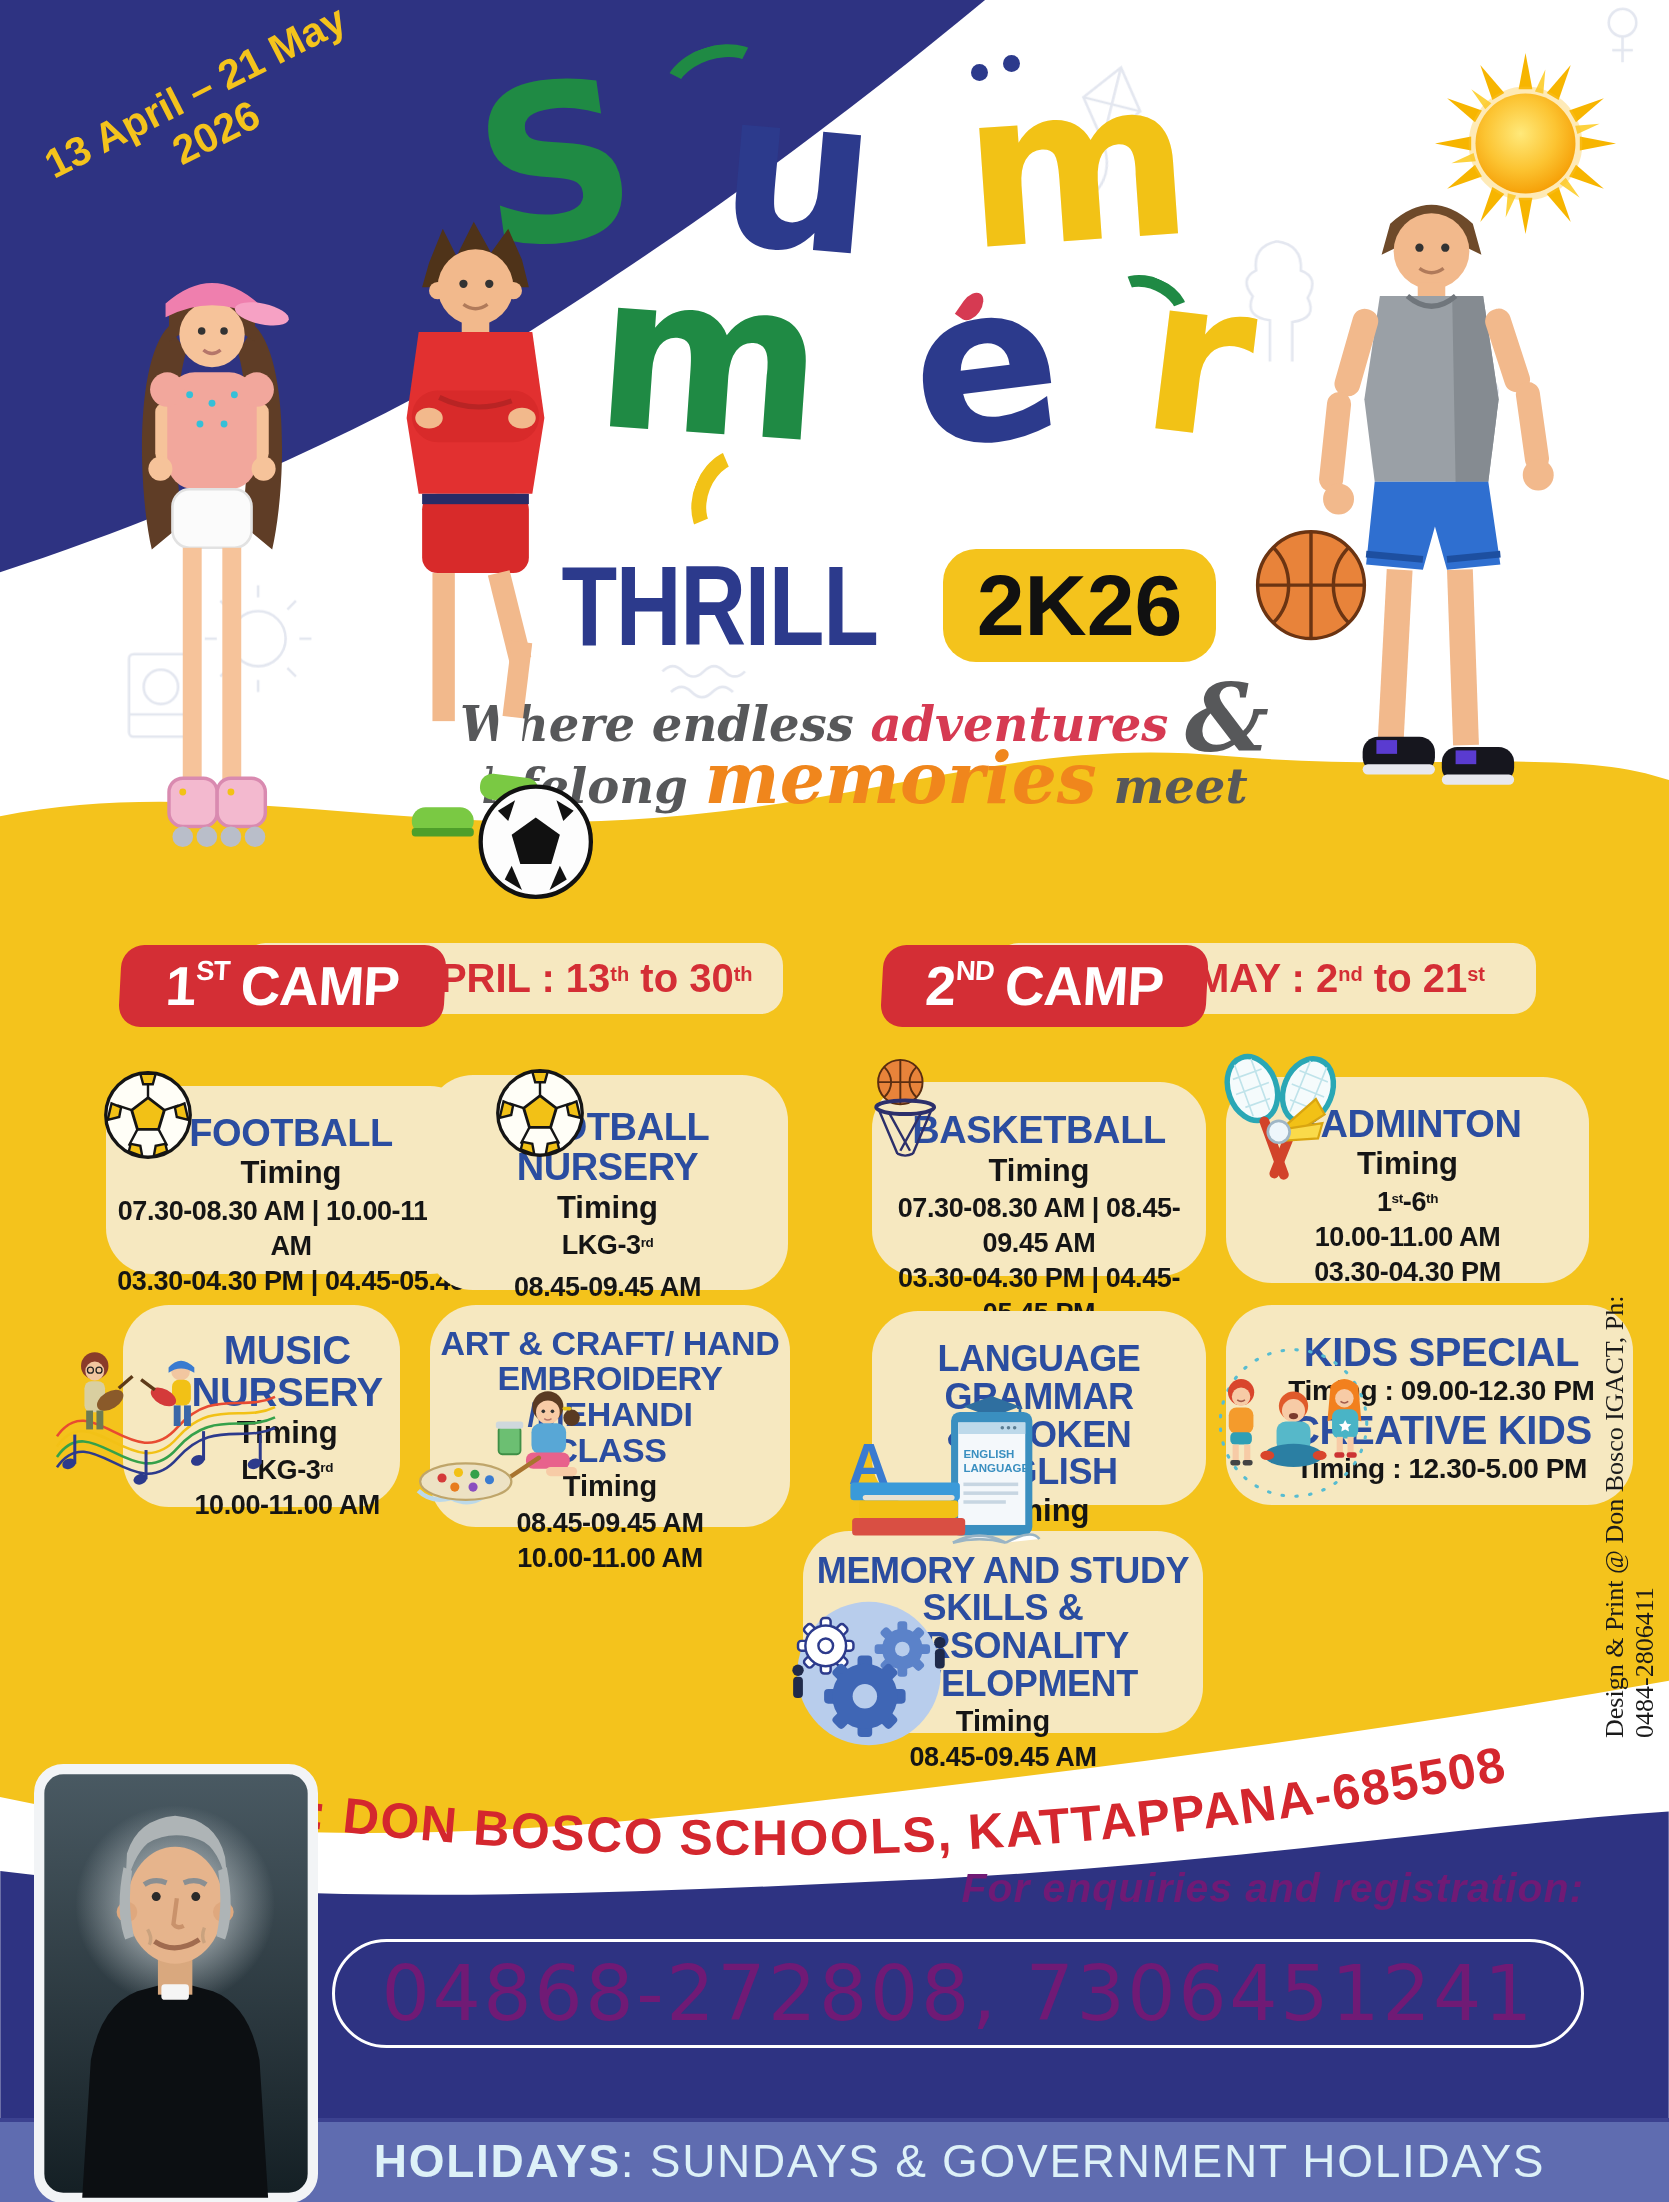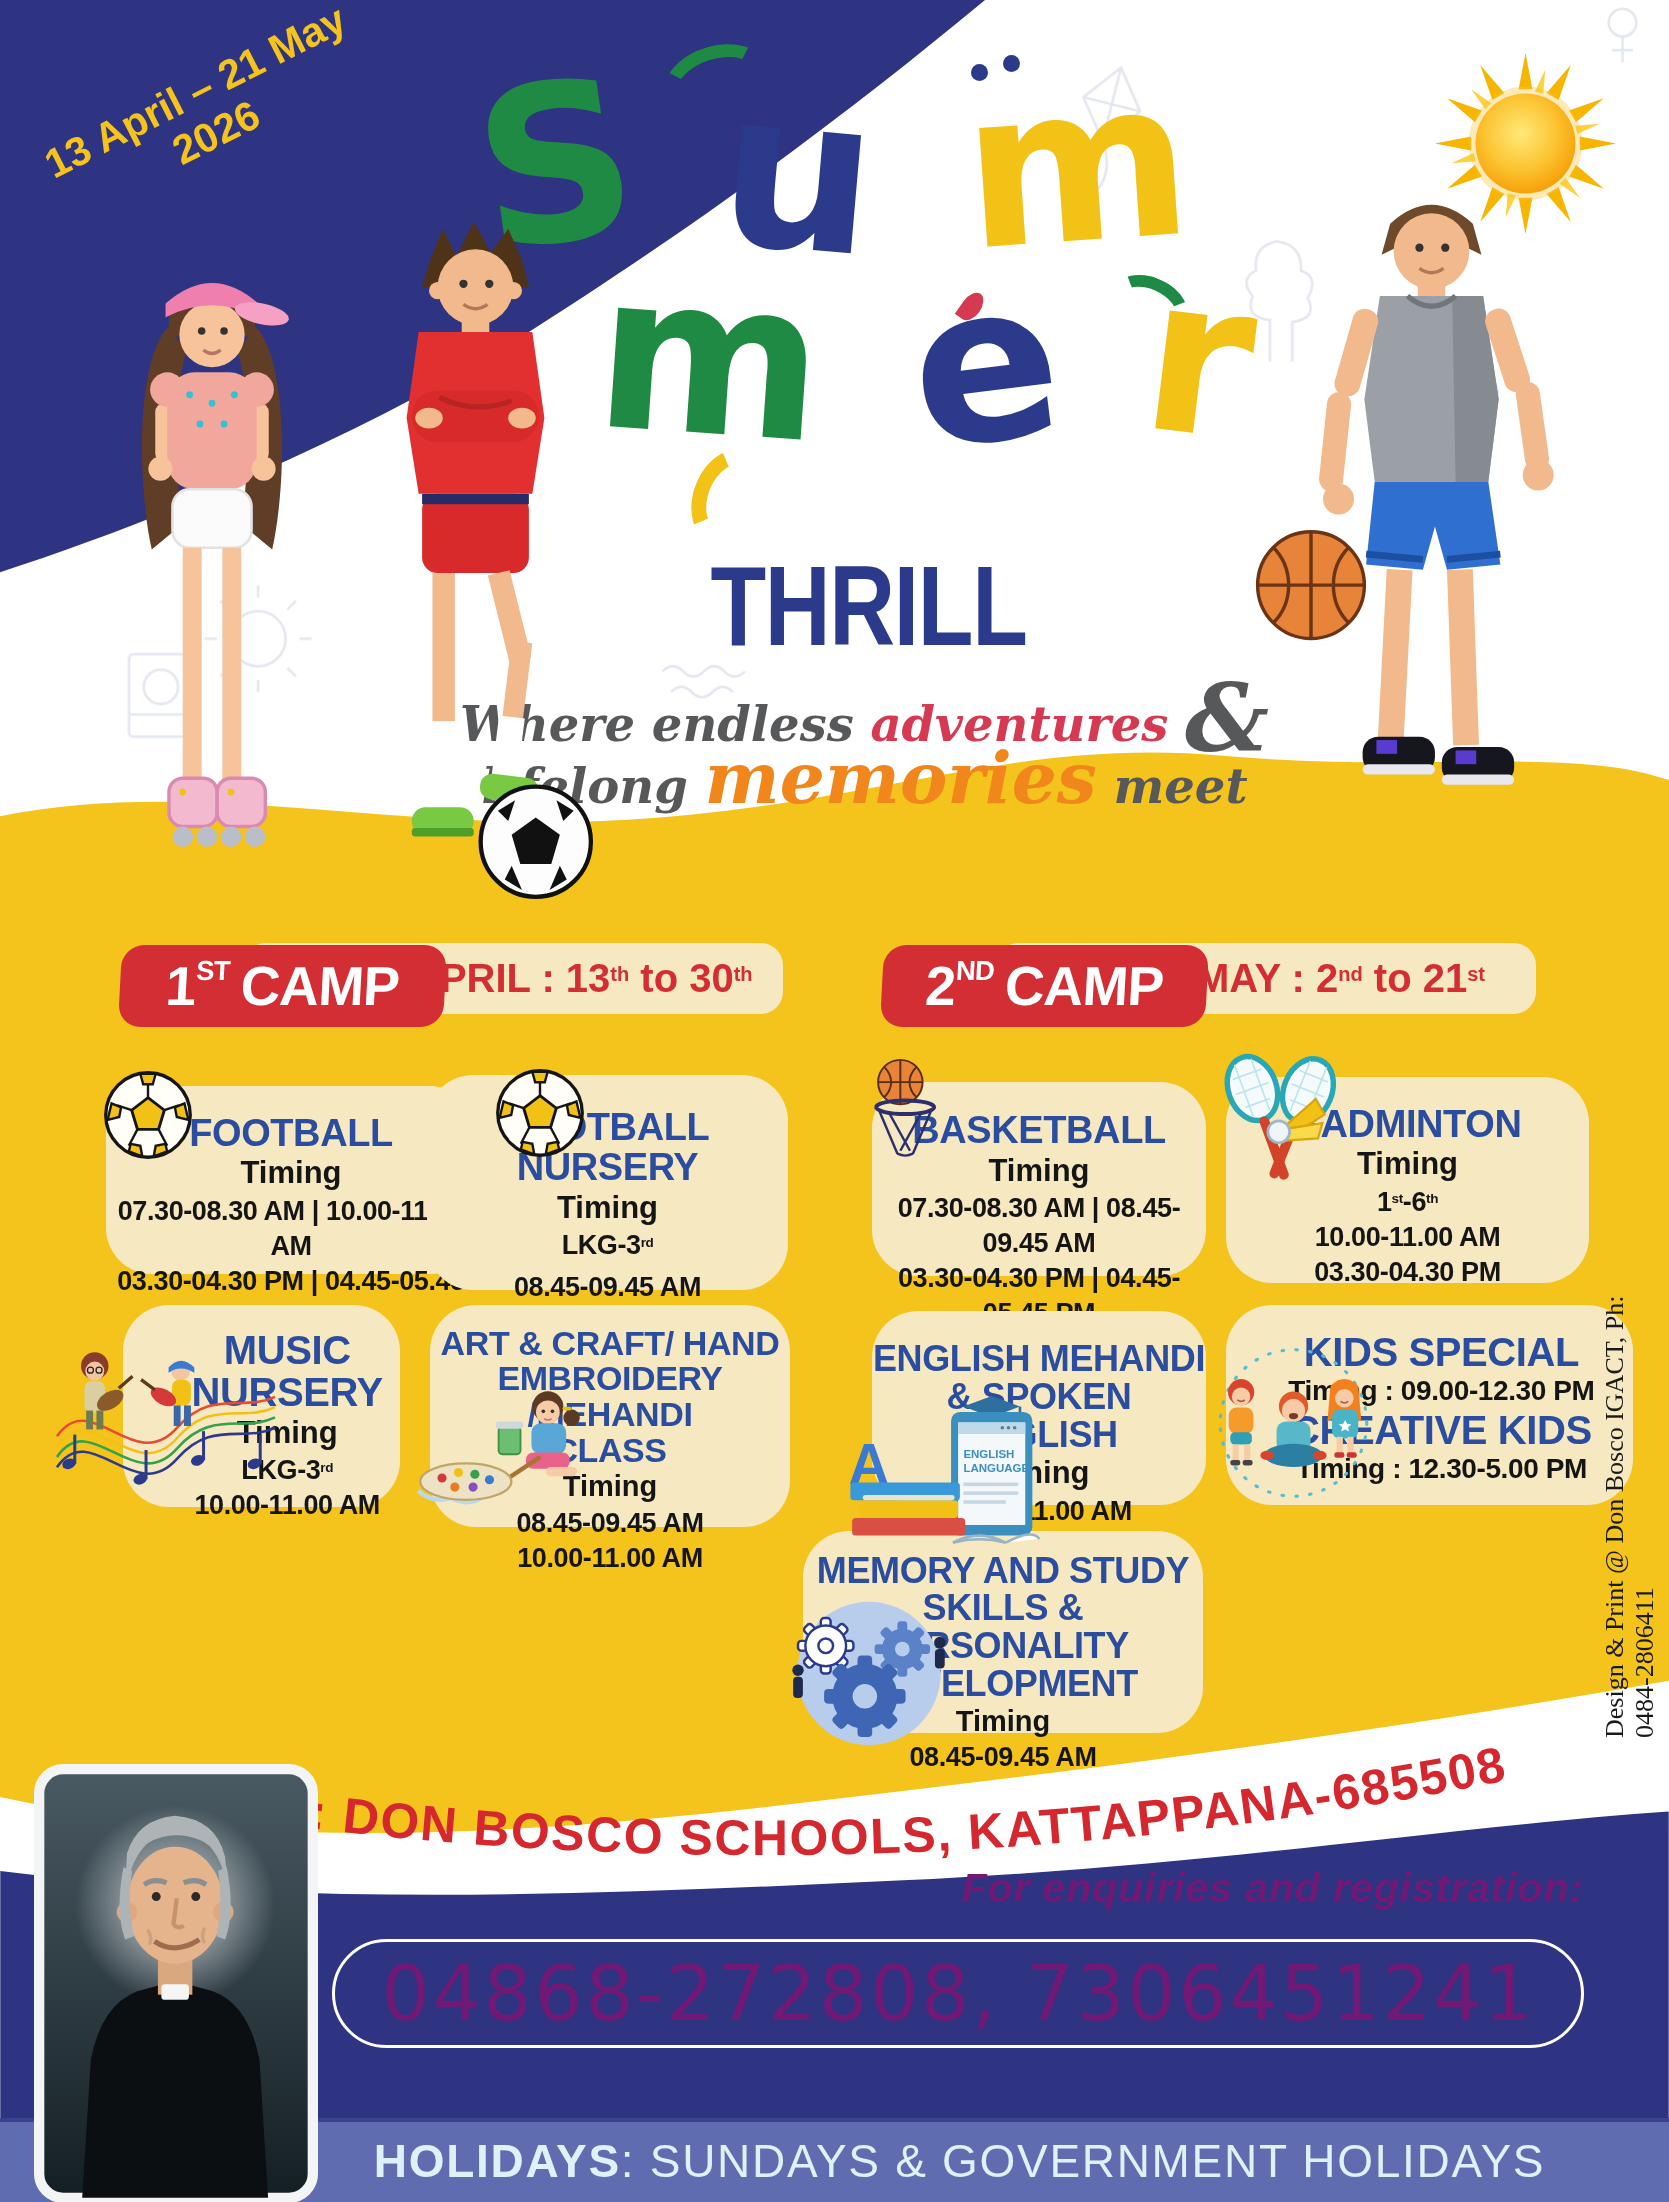--- a/index.html
+++ b/index.html
@@ -211,20 +211,21 @@
   </div>
   <div id="acc-s" class="abs accent"></div>
   <div id="acc-d1" class="abs accent"></div>
   <div id="acc-d2" class="abs accent"></div>
   <div id="acc-e" class="abs accent"></div>
   <div id="acc-m2" class="abs accent"></div>
   <div id="acc-r" class="abs accent"></div>
 
   <div id="thrill-row" class="abs">
     <span id="thrill">THRILL</span>
+    <span id="edition">2K26</span>
   </div>
 
   <div id="tagline1" class="abs">
     <span>Where endless</span>
     <span class="adv">adventures</span>
     <span class="amp">&amp;</span>
   </div>
   <div id="tagline2" class="abs">
     <span>lifelong</span>
     <span class="mem">memories</span>
@@ -414,21 +415,21 @@
   <div class="card" style="left:430px;top:1305px;width:360px;height:222px;padding-top:20.6px">
     <div class="ct" style="font-size:34px">ART &amp; CRAFT/ HAND</div>
     <div class="ct" style="font-size:34px">EMBROIDERY /MEHANDI</div>
     <div class="ct" style="font-size:34px">CLASS</div>
     <div class="lbl" style="font-size:29px">Timing</div>
     <div class="tl">08.45-09.45 AM</div>
     <div class="tl">10.00-11.00 AM</div>
   </div>
 
   <div class="card" style="left:872px;top:1311px;width:334px;height:194px;padding-top:29px">
-    <div class="ct" style="font-size:36px">ENGLISH MEHANDI</div>
+    <div class="ct" style="font-size:36px">LANGUAGE GRAMMAR</div>
     <div class="ct" style="font-size:36px">&amp; SPOKEN ENGLISH</div>
     <div class="lbl">Timing</div>
     <div class="tl">10.00-11.00 AM</div>
   </div>
 
   <div class="card" style="left:1226px;top:1305px;width:407px;height:200px;padding:26px 5.2px 0 29px">
     <div class="ct" style="font-size:40px">KIDS SPECIAL</div>
     <div class="tl" style="font-size:28px"><span class="lbl" style="font-size:28px">Timing : </span><span>09.00-12.30 PM</span></div>
     <div class="ct" style="font-size:40px">CREATIVE KIDS</div>
     <div class="tl" style="font-size:28px"><span class="lbl" style="font-size:28px">Timing : </span><span>12.30-5.00 PM</span></div>

